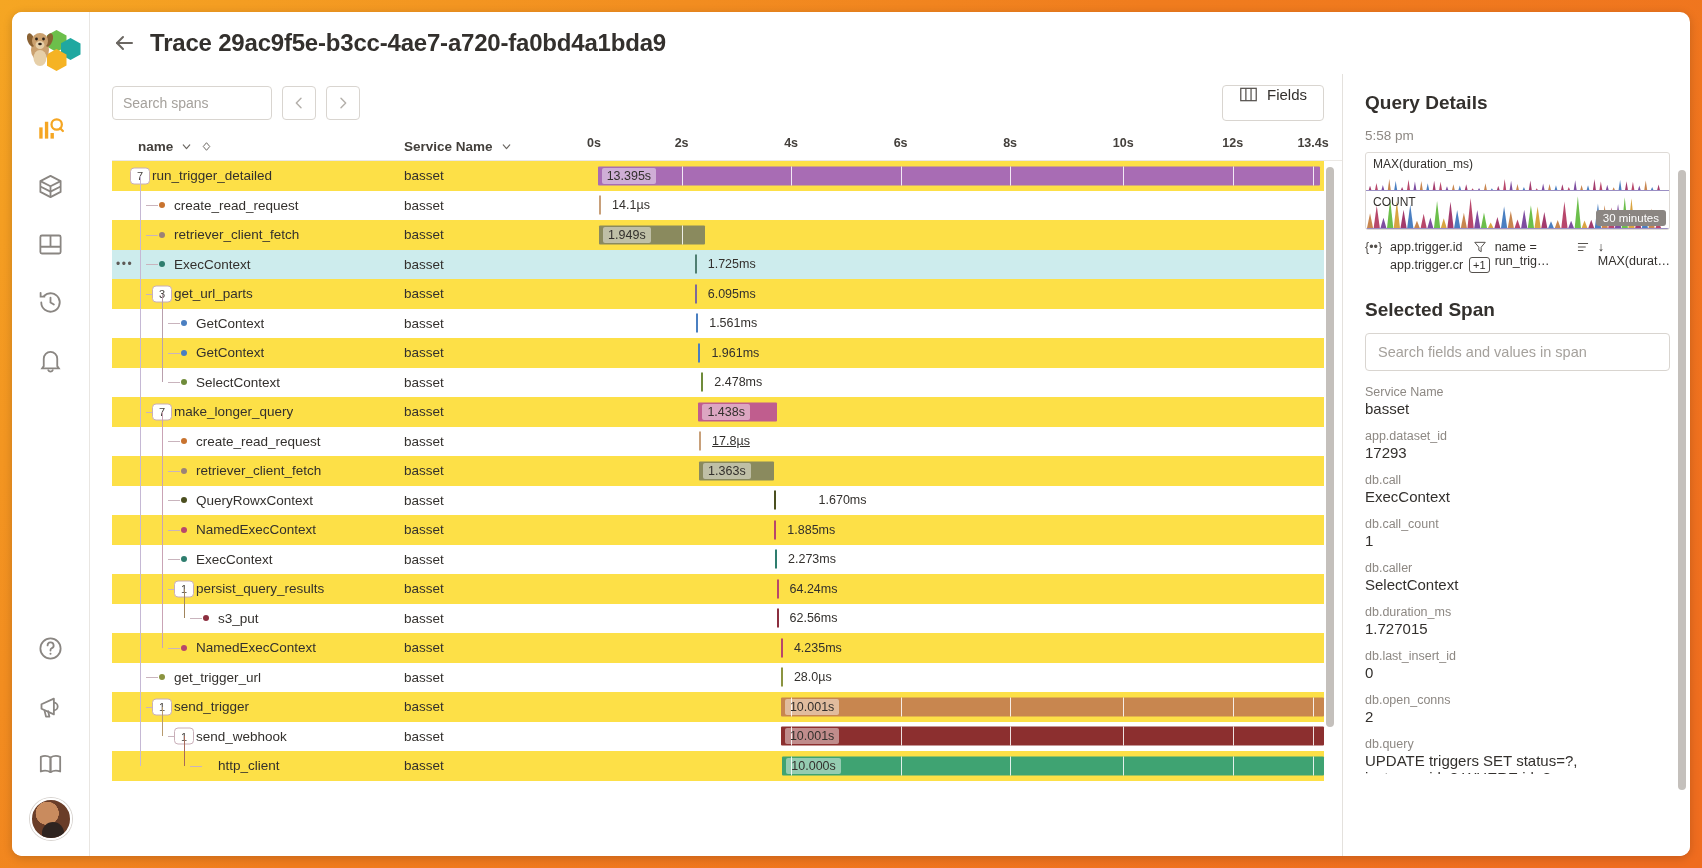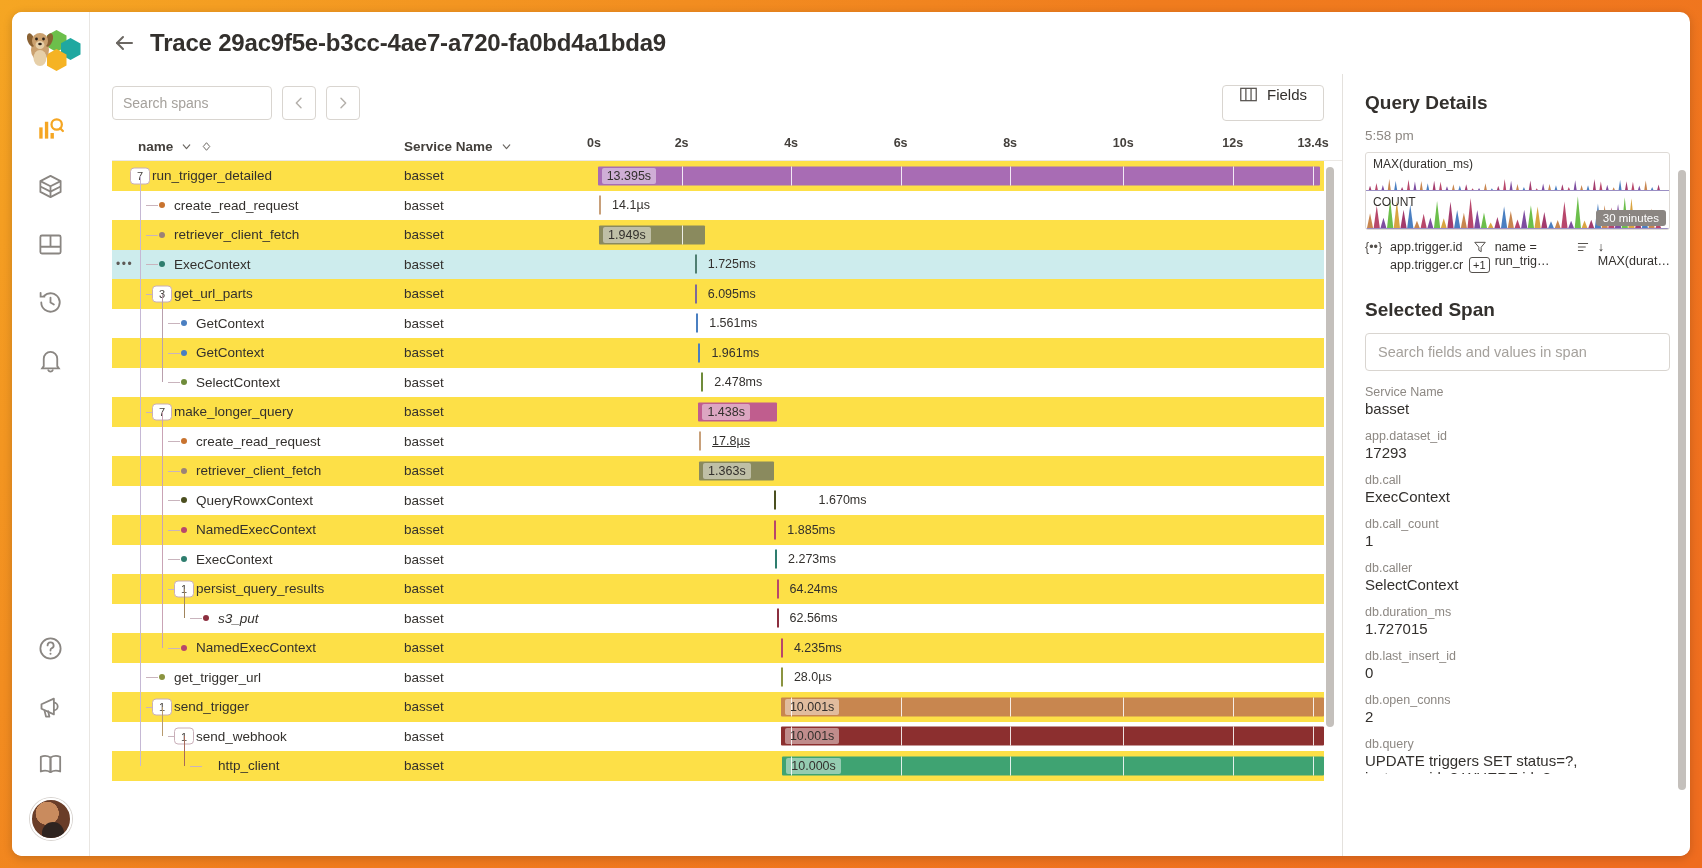--- a/index.html
+++ b/index.html
@@ -594,21 +594,21 @@
                 <div class="row-svc">basset</div>
                 <div class="row-time">
                   <div class="tickmark" style="left: 25%; background: rgb(184, 71, 107);"></div>
                   <div class="bar-label" style="left: calc(25% + 8px);">64.24ms</div>
                 </div>
               </div>
               <div class="row">
                 <div class="row-name">
                   <div class="hline" style="left: 78px; width: 12px; background: rgb(201, 180, 189);"></div>
                   <div class="dot" style="left: 91px; background: rgb(140, 47, 63);"></div>
-                  <span class="name-label" style="margin-left: 106px; font-style: italic;">s3_put</span>
+                  <span class="name-label" style="margin-left: 106px;">s3_put</span>
                 </div>
                 <div class="row-svc">basset</div>
                 <div class="row-time">
                   <div class="tickmark" style="left: 25%; background: rgb(140, 47, 63);"></div>
                   <div class="bar-label" style="left: calc(25% + 8px);">62.56ms</div>
                 </div>
               </div>
               <div class="row alt">
                 <div class="row-name">
                   <div class="hline" style="left: 56px; width: 12px; background: rgb(201, 180, 189);"></div>

